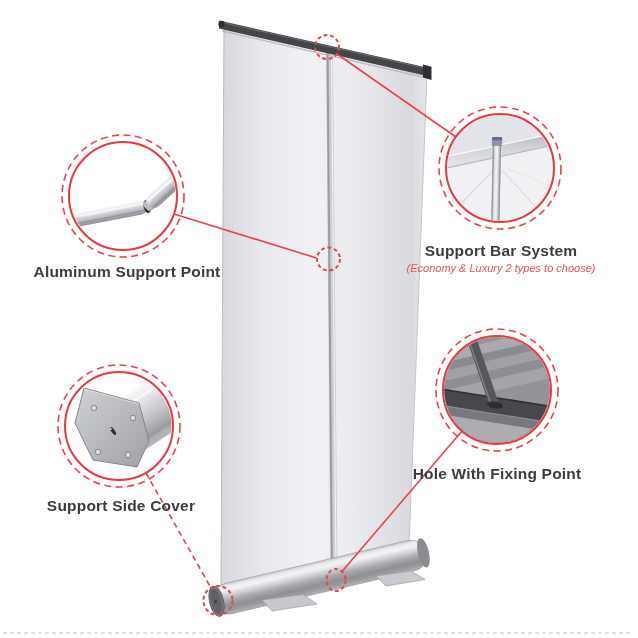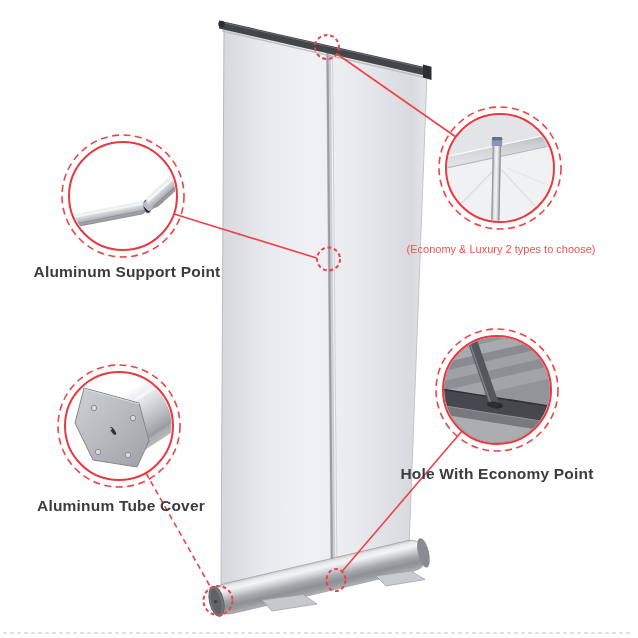--- a/index.html
+++ b/index.html
@@ -23,20 +23,21 @@
     line-height: 19px;
   }
   .callout-sublabel {
     display: block;
     margin-top: 2px;
     color: #f4504d;
     font-size: 11px;
     font-weight: 400;
     letter-spacing: 0;
     line-height: 13px;
+    font-style: italic;
   }
   #label-support-tube { left: 14px;  top: 262px; }
   #label-support-bar  { left: 388px; top: 241px; }
   #label-side-cover   { left: 8px;   top: 496px; }
   #label-fixing-hole  { left: 384px; top: 464px; }
 </style>
 </head>
 <body>
 
 <div class="stage">
@@ -250,24 +251,25 @@
     <circle cx="497" cy="390" r="54" fill="none" stroke="#e83940" stroke-width="2"></circle>
     <circle cx="497" cy="390" r="61" fill="none" stroke="#ef4348" stroke-width="1.6" stroke-dasharray="7 4.5"></circle>
   </g>
 </svg>
 
   <div class="callout-label" id="label-support-tube">
     <span>Aluminum Support Point</span>
   </div>
 
   <div class="callout-label" id="label-support-bar">
+    <span>Support Bar System</span>
     <span class="callout-sublabel">(Economy &amp; Luxury 2 types to choose)</span>
   </div>
 
   <div class="callout-label" id="label-side-cover">
-    <span>Aluminum Tube Cover</span>
+    <span>Support Side Cover</span>
   </div>
 
   <div class="callout-label" id="label-fixing-hole">
-    <span>Hole With Economy Point</span>
+    <span>Hole With Fixing Point</span>
   </div>
 
 </div>
 
 </body></html>

